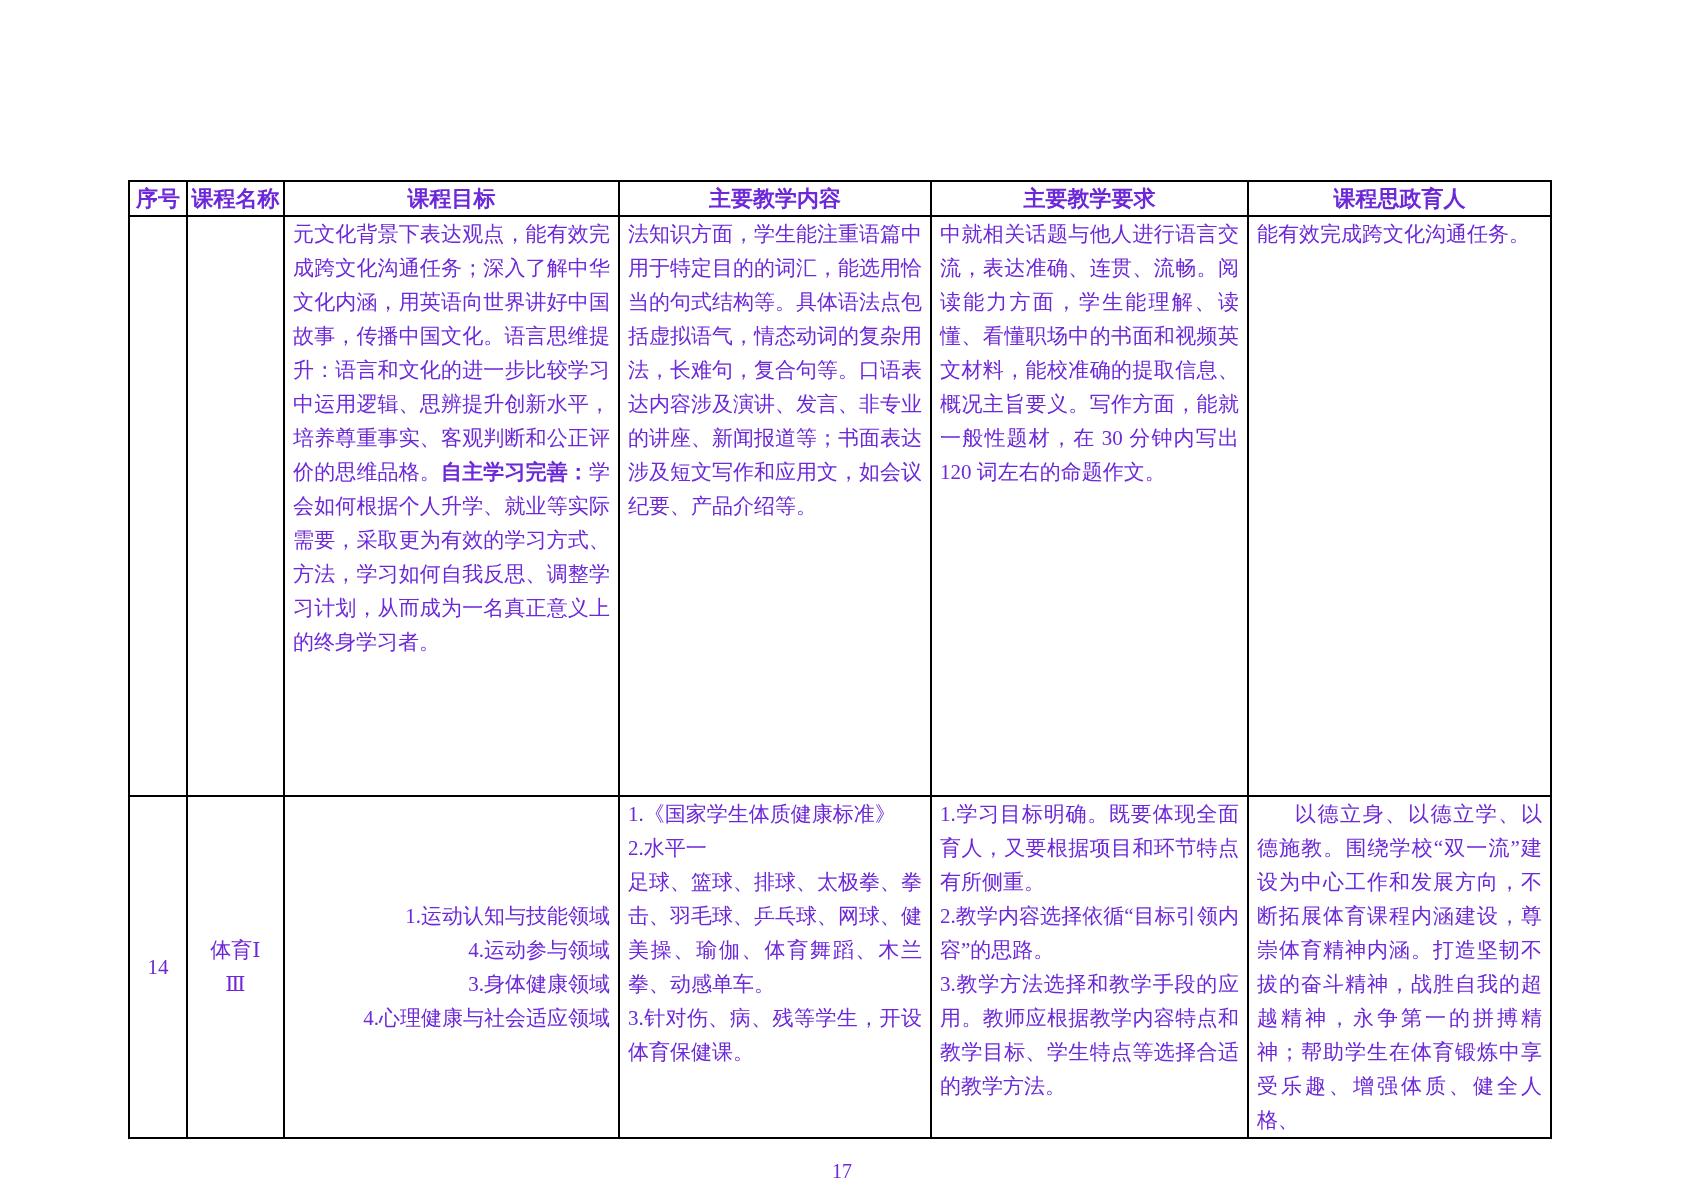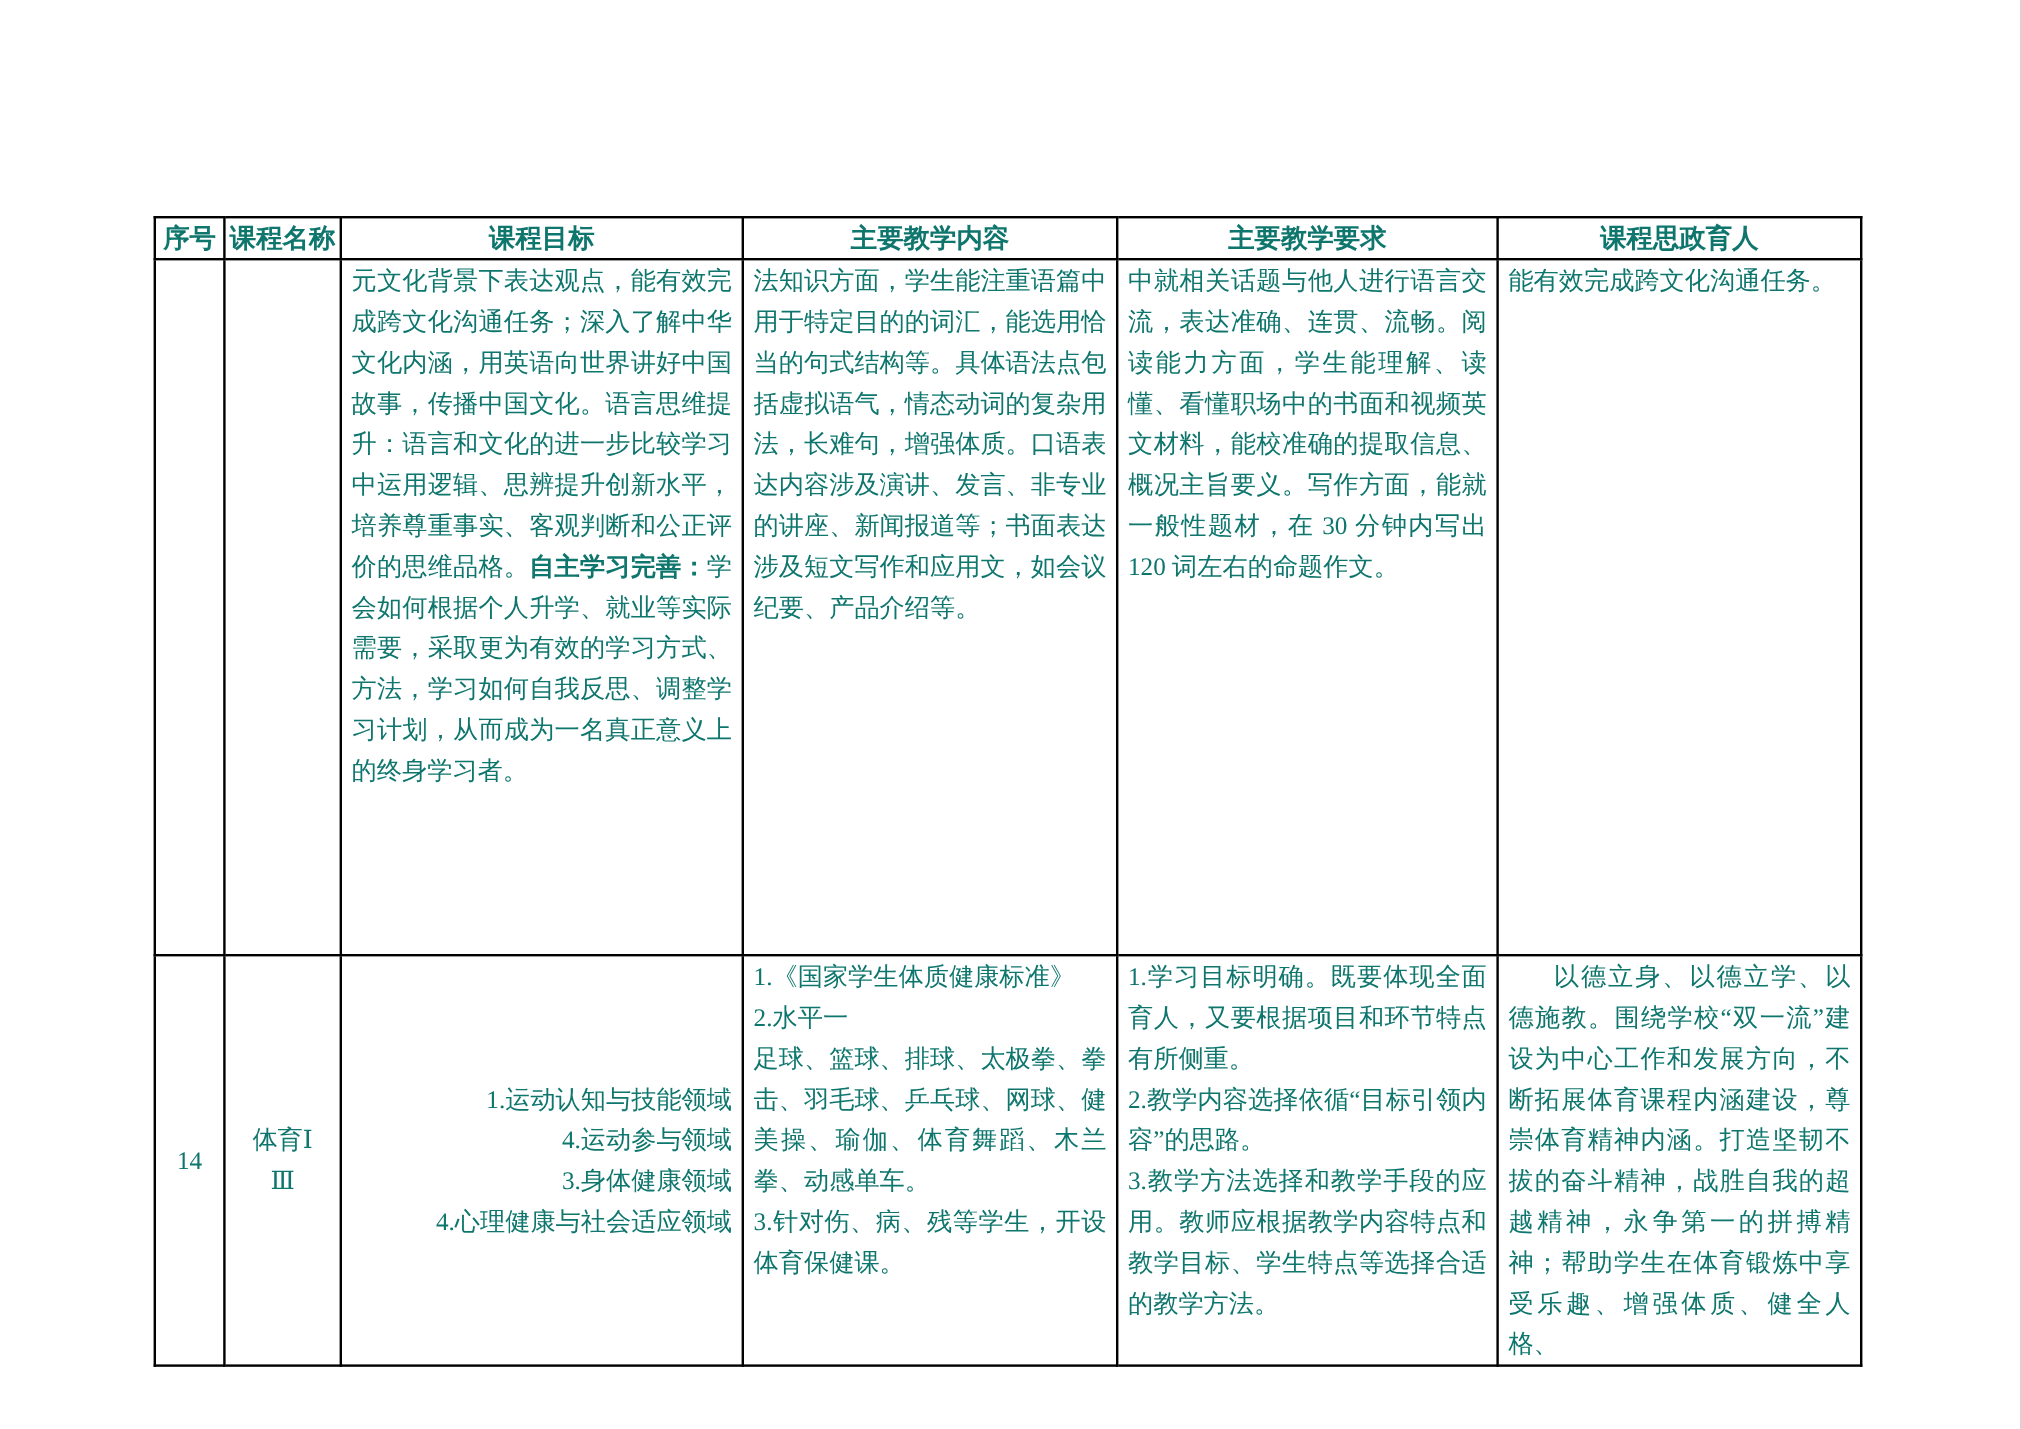--- a/index.html
+++ b/index.html
@@ -3,21 +3,21 @@
 <meta charset="utf-8">
 <style>
   html,body { margin:0; padding:0; background:#888; }
   .page {
     position: relative;
     width: 1684px;
     height: 1191px;
     margin: 0 auto;
     background: #ffffff;
     font-family: "Liberation Serif", "DejaVu Serif", serif;
-    color: #0f766e;
+    color: #6d28d9;
     overflow: hidden;
   }
   table.course-table {
     position: absolute;
     left: 128px;
     top: 180px;
     width: 1422px;
     border-collapse: collapse;
     table-layout: fixed;
   }
@@ -82,21 +82,21 @@
     </thead>
 
     <tbody>
       <tr class="row-tall">
         <td></td>
         <td></td>
         <td>
           <div class="para"><span>元文化背景下表达观点，能有效完成跨文化沟通任务；深入了解中华文化内涵，用英语向世界讲好中国故事，传播中国文化。语言思维提升：语言和文化的进一步比较学习中运用逻辑、思辨提升创新水平，培养尊重事实、客观判断和公正评价的思维品格。</span><span class="bold-inline">自主学习完善：</span><span>学会如何根据个人升学、就业等实际需要，采取更为有效的学习方式、方法，学习如何自我反思、调整学习计划，从而成为一名真正意义上的终身学习者。</span></div>
         </td>
         <td>
-          <div class="para">法知识方面，学生能注重语篇中用于特定目的的词汇，能选用恰当的句式结构等。具体语法点包括虚拟语气，情态动词的复杂用法，长难句，增强体质。口语表达内容涉及演讲、发言、非专业的讲座、新闻报道等；书面表达涉及短文写作和应用文，如会议纪要、产品介绍等。</div>
+          <div class="para">法知识方面，学生能注重语篇中用于特定目的的词汇，能选用恰当的句式结构等。具体语法点包括虚拟语气，情态动词的复杂用法，长难句，复合句等。口语表达内容涉及演讲、发言、非专业的讲座、新闻报道等；书面表达涉及短文写作和应用文，如会议纪要、产品介绍等。</div>
         </td>
         <td>
           <div class="para">中就相关话题与他人进行语言交流，表达准确、连贯、流畅。阅读能力方面，学生能理解、读懂、看懂职场中的书面和视频英文材料，能校准确的提取信息、概况主旨要义。写作方面，能就一般性题材，在 30 分钟内写出 120 词左右的命题作文。</div>
         </td>
         <td>
           <div class="para">能有效完成跨文化沟通任务。</div>
         </td>
       </tr>
 
       <tr class="row-pe">
@@ -124,14 +124,15 @@
           <div class="para">2.教学内容选择依循“目标引领内容”的思路。</div>
           <div class="para">3.教学方法选择和教学手段的应用。教师应根据教学内容特点和教学目标、学生特点等选择合适的教学方法。</div>
         </td>
         <td>
           <div class="para-indent">以德立身、以德立学、以德施教。围绕学校“双一流”建设为中心工作和发展方向，不断拓展体育课程内涵建设，尊崇体育精神内涵。打造坚韧不拔的奋斗精神，战胜自我的超越精神，永争第一的拼搏精神；帮助学生在体育锻炼中享受乐趣、增强体质、健全人格、</div>
         </td>
       </tr>
     </tbody>
   </table>
 
+  <div class="page-number">17</div>
 
 </div>
 
 </body></html>

